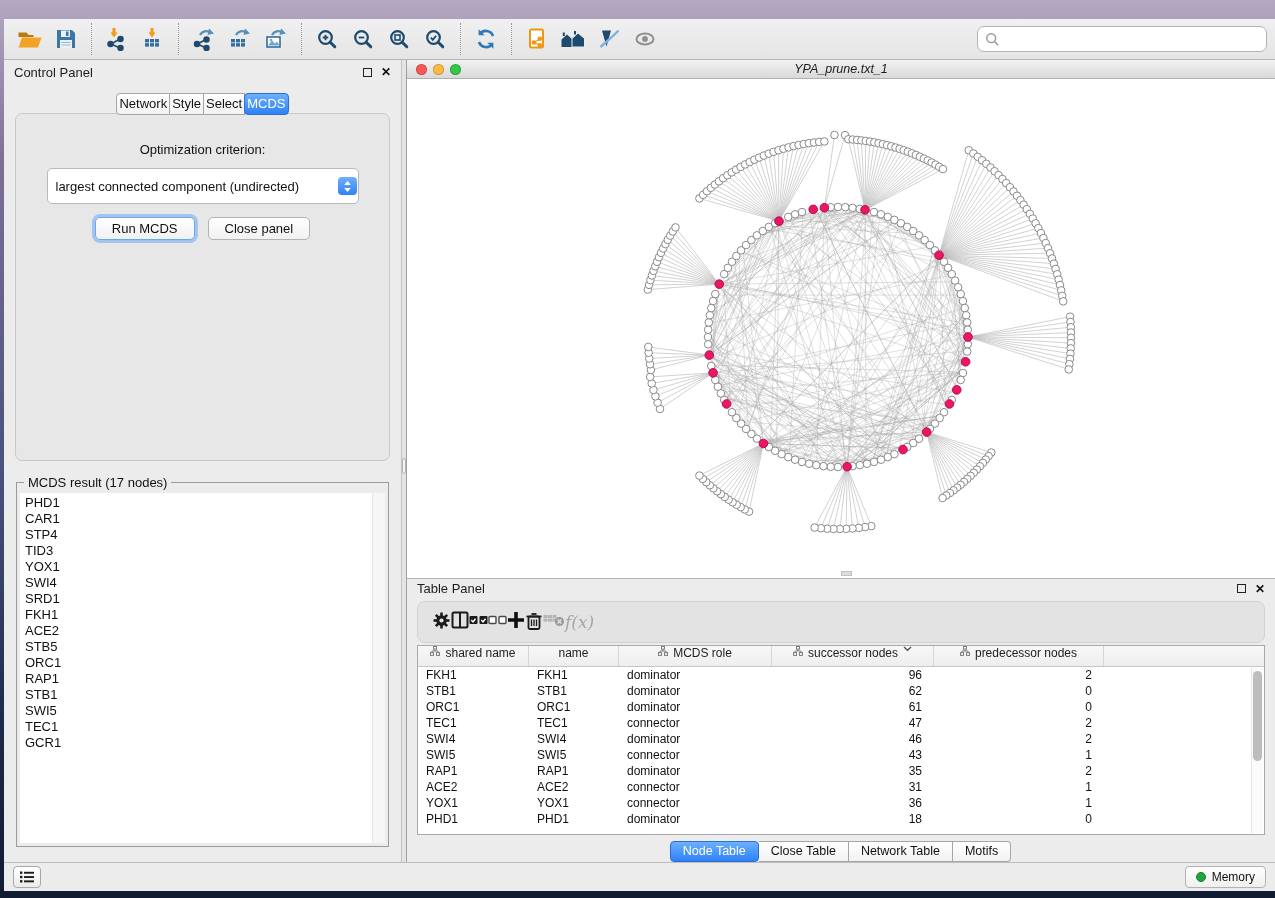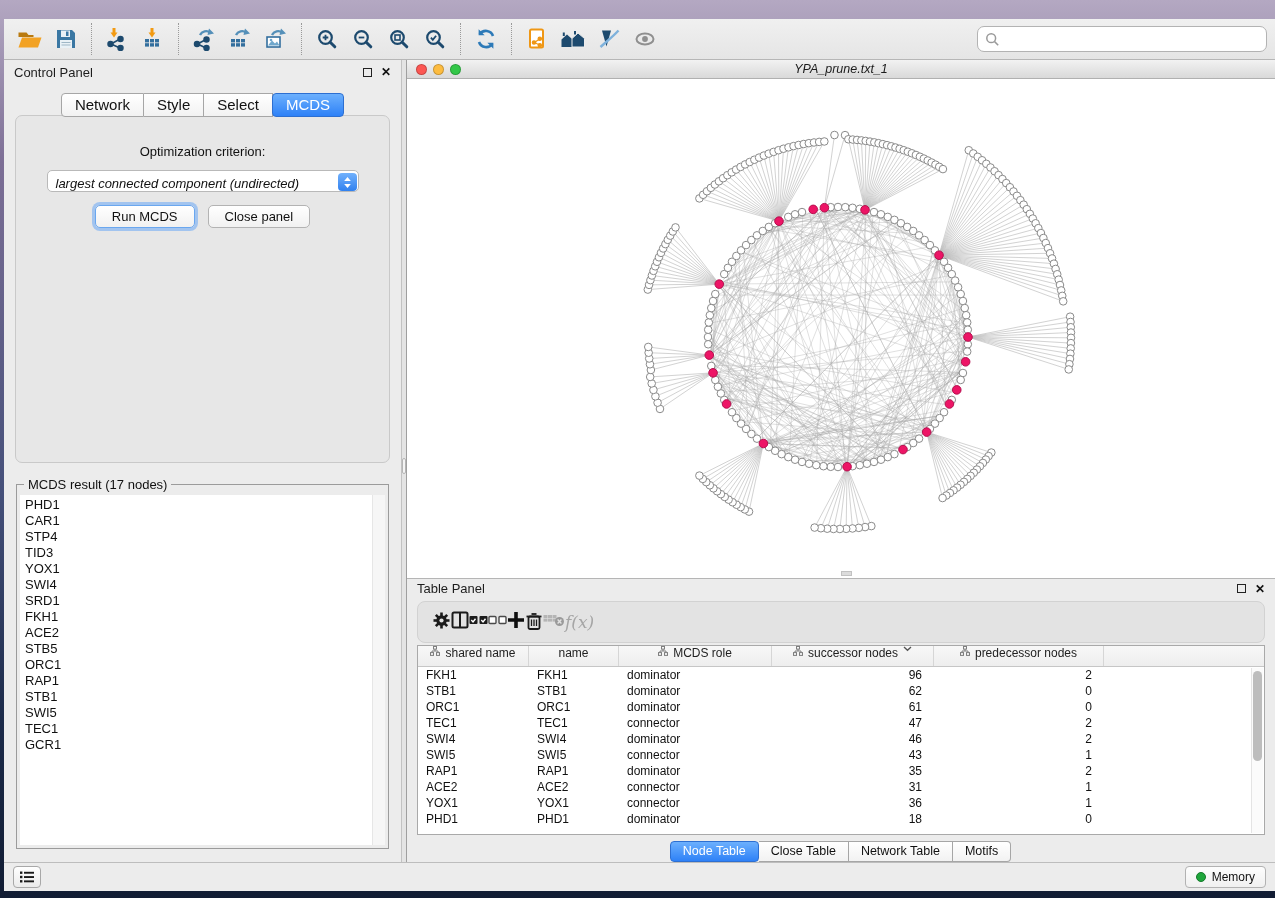--- a/index.html
+++ b/index.html
@@ -23,31 +23,31 @@
   .main { position:absolute; left:0; right:0; top:41px; bottom:29px; display:flex; }
 
   
   .control-panel { width:397px; flex:none; background:#ececec; position:relative; }
   .panel-header { height:24px; display:flex; align-items:center; padding:0 10px; font-size:13px; color:#1d1d1d; }
   .win-icons { margin-left:auto; display:flex; align-items:center; gap:9px; }
   .w-float { width:9px; height:9px; border:1.5px solid #222; display:inline-block; }
   .w-close { font-size:12px; font-weight:700; color:#111; line-height:1; }
   .tabbar { display:flex; justify-content:center; position:relative; z-index:2; }
   .cp-tabs { margin-top:9px; }
-  .tab { font-size:15px; color:#111; background:linear-gradient(#ffffff,#f2f2f2);
-    border:1px solid #a6a6a6; border-left:none; padding:2px 13px 3px; white-space:nowrap; }
+  .tab { font-size:13px; color:#111; background:linear-gradient(#ffffff,#f2f2f2);
+    border:1px solid #a6a6a6; border-left:none; padding:2px 2px 3px; white-space:nowrap; }
   .tab:first-child { border-left:1px solid #a6a6a6; border-radius:4px 0 0 4px; }
   .tab:last-child { border-radius:0 4px 4px 0; }
   .tab.sel { background:linear-gradient(#6cb0fd,#2e81f7); color:#fff; border:1px solid #2d6fd1;
     border-radius:4px; margin-left:-1px; }
   .cp-box { margin:-2px 11px 0; height:348px; border:1px solid #c9c9c9; border-radius:7px;
     background:#e7e7e7; position:relative; z-index:1; padding-top:28px; text-align:center; }
   .opt-label { font-size:13px; color:#111; }
-  .criterion { width:312px; height:22px; margin:11px auto 0; background:#fff; border:1px solid #b9b9b9;
-    border-radius:5px; display:flex; align-items:flex-end; padding:0 1px 0 8px; font-size:13px; color:#111;font-style:italic; }
+  .criterion { width:312px; height:36px; margin:11px auto 0; background:#fff; border:1px solid #b9b9b9;
+    border-radius:5px; display:flex; align-items:center; padding:0 1px 0 8px; font-size:13px; color:#111; }
   .spinner { margin-left:auto; width:19px; height:18px; border-radius:4px;
     background:linear-gradient(#71b1fc,#3181ef); display:flex; align-items:center; justify-content:center; }
   .btn-row { margin-top:13px; display:flex; justify-content:center; gap:13px; }
   .btn { font-size:13px; color:#111; background:linear-gradient(#ffffff,#f1f1f1);
     border:1px solid #b3b3b3; border-radius:5px; padding:3px 16px; }
   .btn.focused { box-shadow:0 0 0 3px rgba(106,167,245,.55); border-color:#6aa7ef; }
   fieldset.mcds { margin:14px 12px 0; height:372px; border:1px solid #9b9b9b; padding:3px; }
   fieldset.mcds legend { font-size:13px; color:#111; padding:0 4px; margin-left:4px; }
   .mcds-list { height:100%; background:#fff; position:relative; overflow:hidden; padding:2px 0 0 5px; }
   .mcds-item { font-size:13px; height:16px; line-height:16px; color:#111; }

